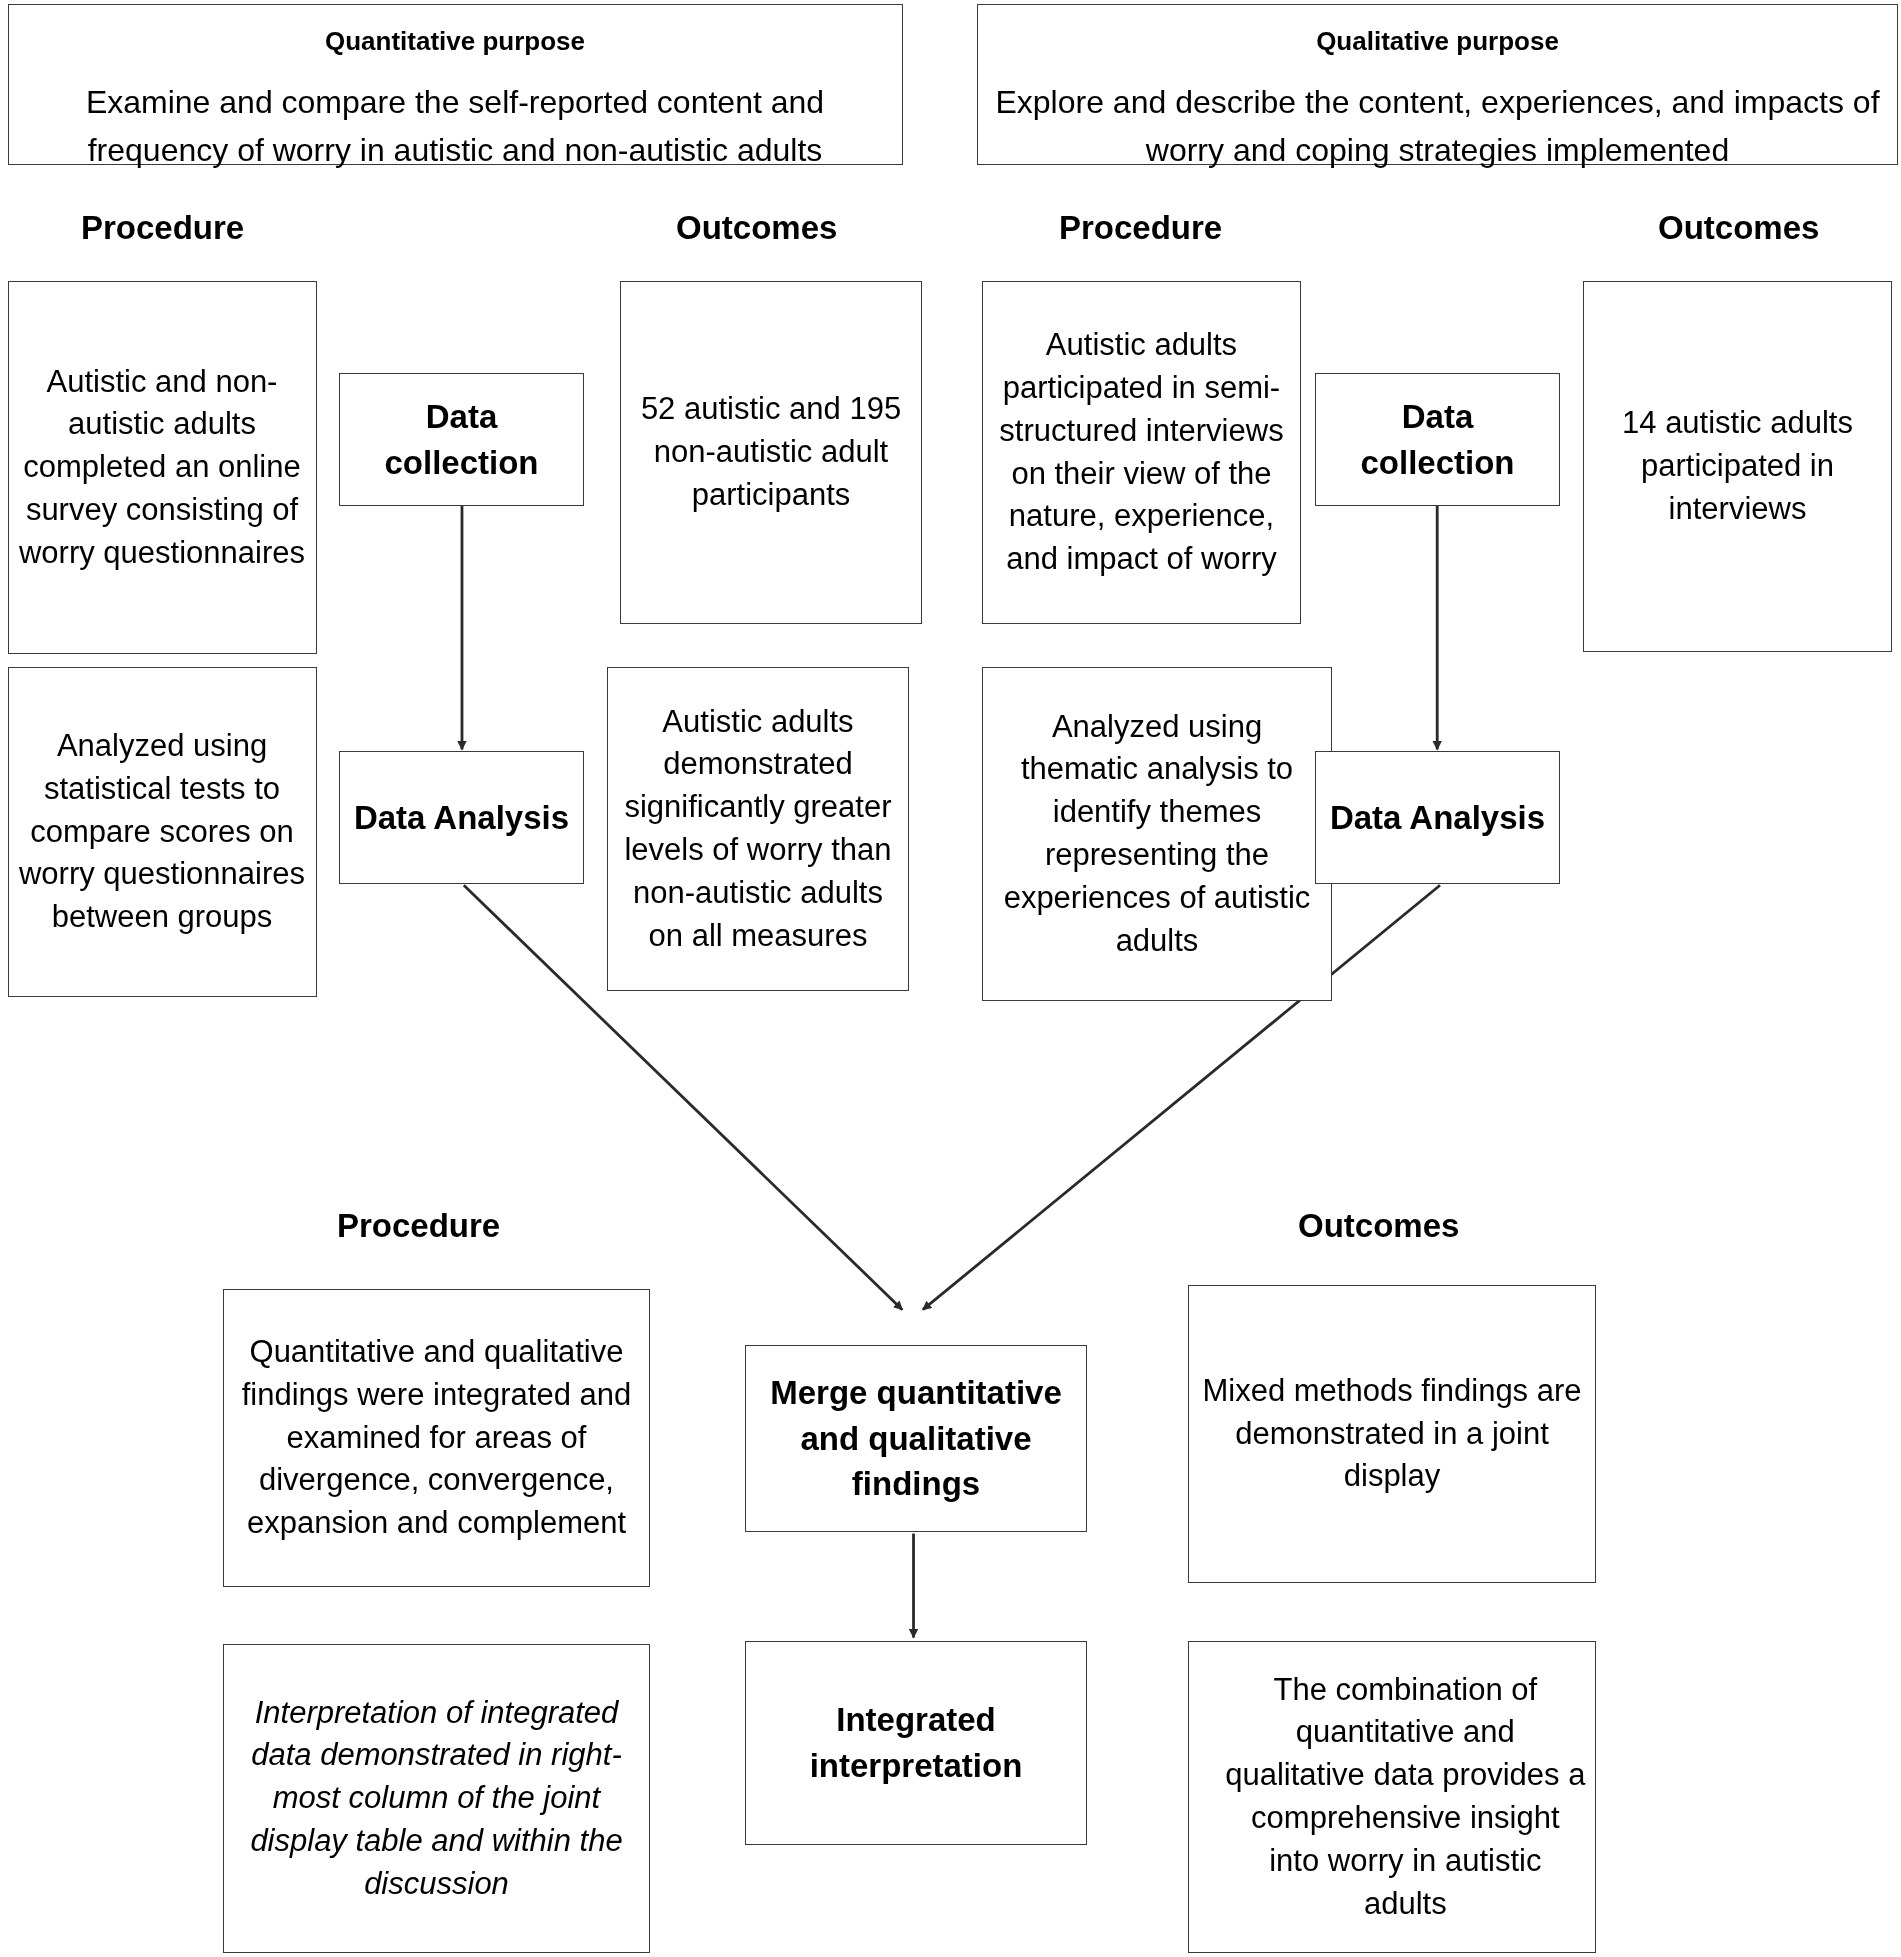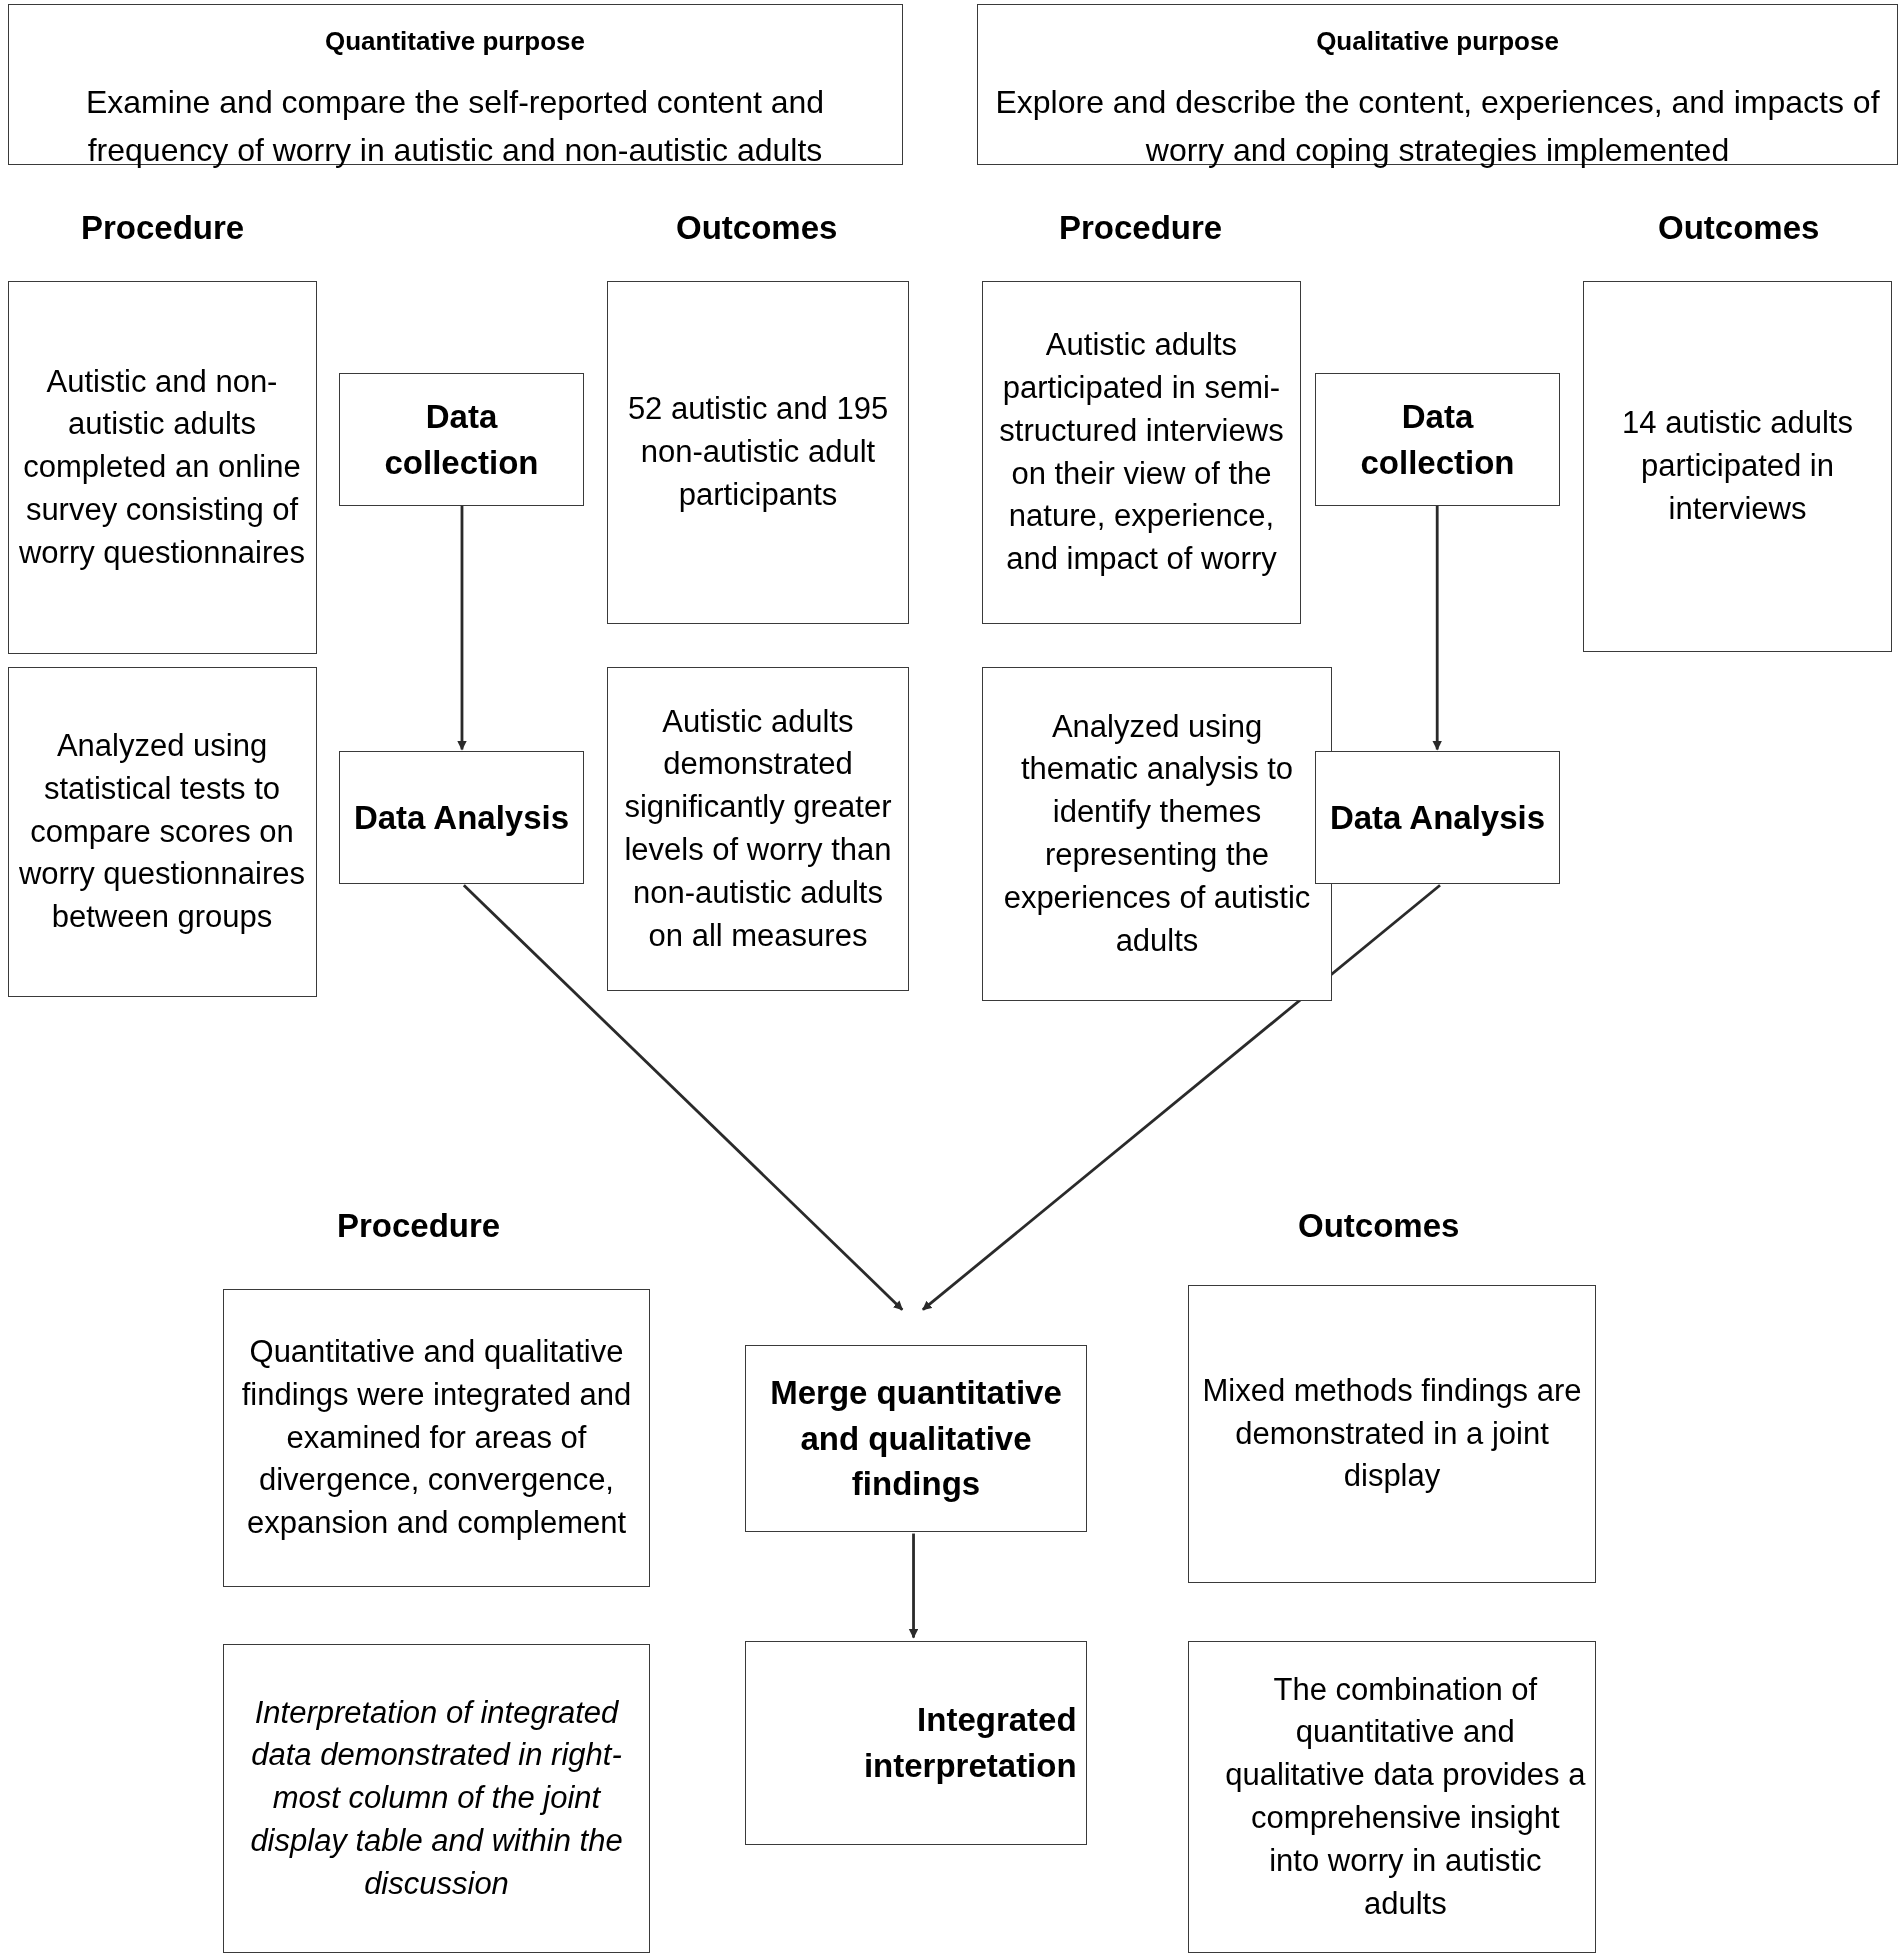--- a/index.html
+++ b/index.html
@@ -118,21 +118,21 @@
   <div class="section-label" style="left:1658px; top:209px;">Outcomes</div>
 
   <div class="box detail-box" style="left:7.5px; top:281px; width:309px; height:373px;">
     <span>Autistic and non-autistic adults completed an online survey consisting of worry questionnaires</span>
   </div>
 
   <div class="box stage-box" style="left:339px; top:373px; width:245px; height:133px;">
     <span>Data collection</span>
   </div>
 
-  <div class="box detail-box" style="left:607px; top:281px; width:302px; height:343px;">
+  <div class="box detail-box" style="left:620px; top:281px; width:302px; height:343px;">
     <span>52 autistic and 195 non-autistic adult participants</span>
   </div>
 
   <div class="box detail-box" style="left:7.5px; top:667px; width:309px; height:330px;align-items:center;">
     <span>Analyzed using statistical tests to compare scores on worry questionnaires between groups</span>
   </div>
 
   <div class="box stage-box" style="left:339px; top:751px; width:245px; height:133px;">
     <span>Data Analysis</span>
   </div>
@@ -174,21 +174,21 @@
   </div>
 
   <div class="box detail-box" style="left:1188px; top:1285px; width:408px; height:298px;">
     <span>Mixed methods findings are demonstrated in a joint display</span>
   </div>
 
   <div class="box detail-box" style="left:223px; top:1644px; width:427px; height:309px;font-style:italic;">
     <span>Interpretation of integrated data demonstrated in right-most column of the joint display table and within the discussion</span>
   </div>
 
-  <div class="box merge-box" style="left:745px; top:1641px; width:342px; height:204px;text-align:right;">
+  <div class="box merge-box" style="left:745px; top:1641px; width:342px; height:204px;">
     <span>Integrated interpretation</span>
   </div>
 
   <div class="box detail-box" style="left:1188px; top:1641px; width:408px; height:312px;padding-left:36px;">
     <span>The combination of quantitative and qualitative data provides a comprehensive insight into worry in autistic adults</span>
   </div>
 
 </div>
 
 

